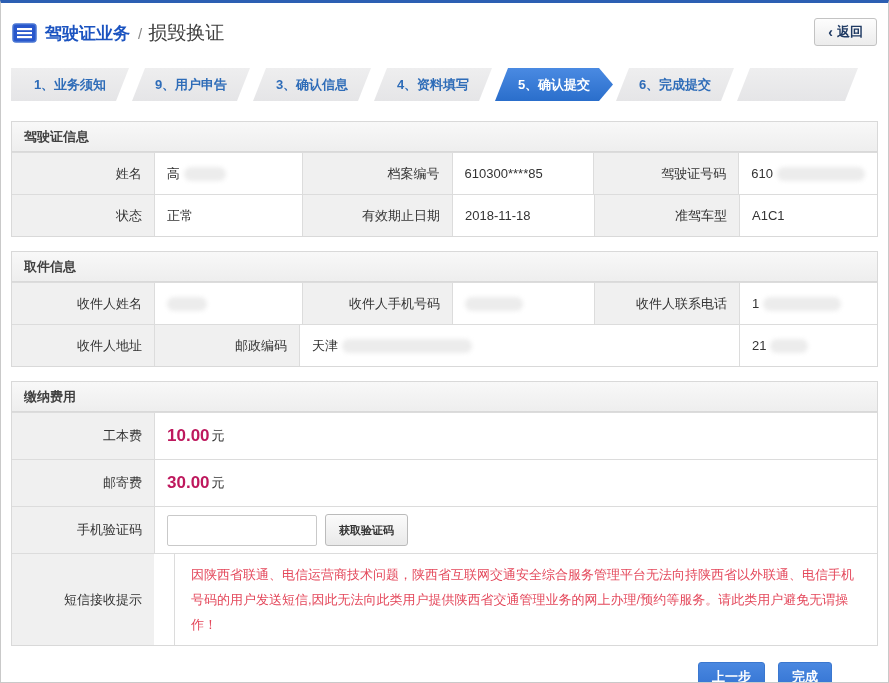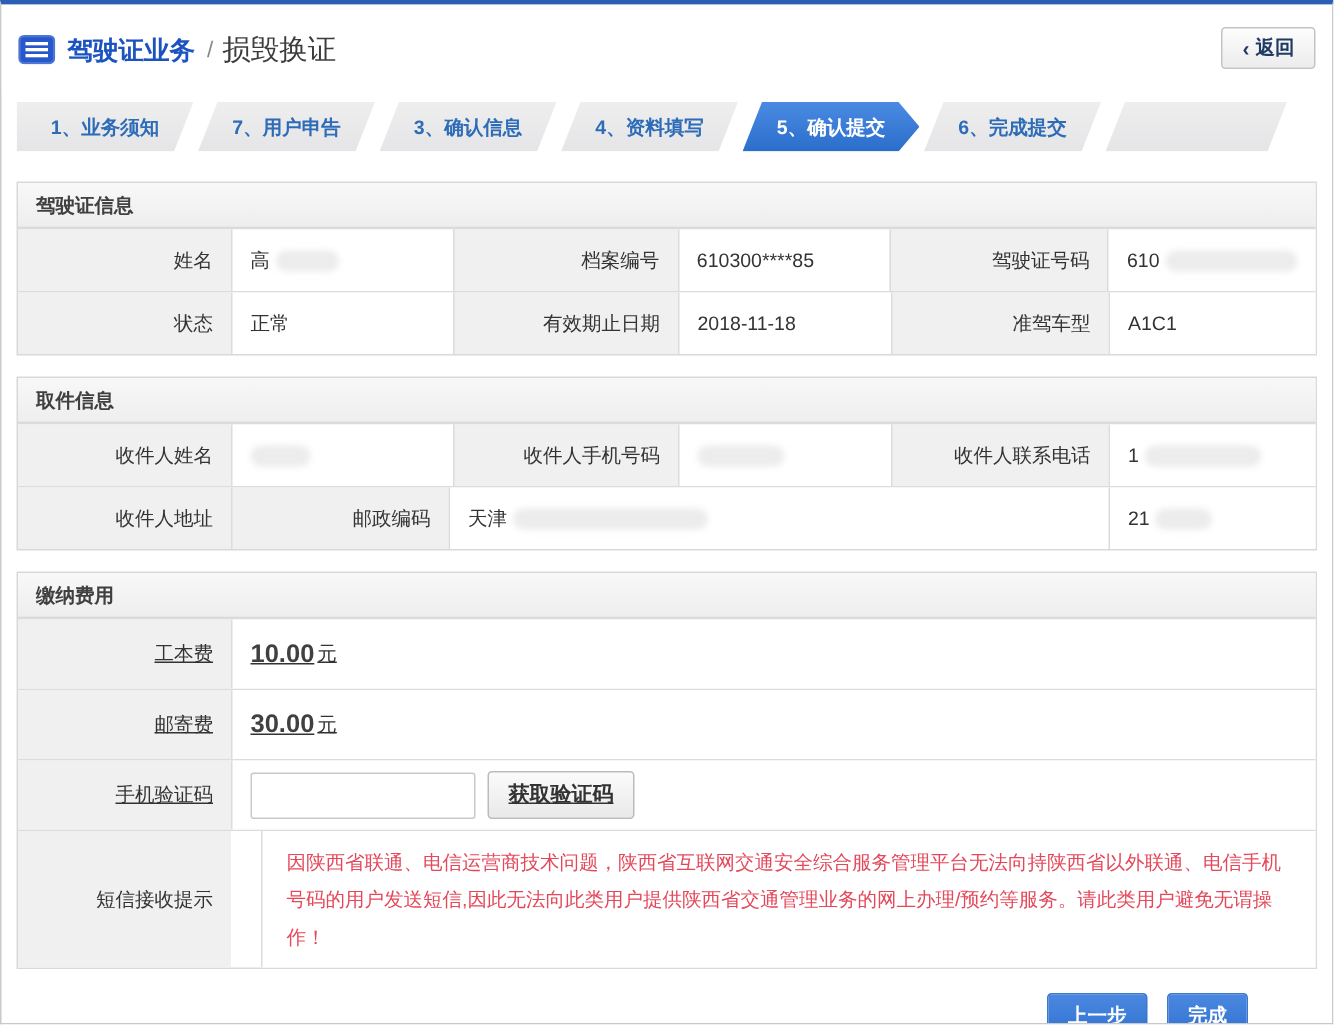--- a/index.html
+++ b/index.html
@@ -73,32 +73,32 @@
   .cell:first-child { border-left:none; }
   .lbl { background:#f0f0f0; justify-content:flex-end; text-align:right; color:#333; }
   .val { background:#fff; color:#333; }
   .w-l1{width:142px;} .w-v1{width:148px;} .w-l2{width:150px;} .w-v2{width:142px;}
   .w-l3{width:145px;} .w-v3{flex:1;} .w-span{width:440px;} .w-wide{flex:1;}
   .smudge {
     display:inline-block; height:14px; border-radius:7px;
     background:#ececec; filter:blur(2px); vertical-align:middle; margin-left:4px;
   }
   
-  .fee-row { min-height:47px;text-decoration:underline; }
-  .fee-amount { font-size:17px; font-weight:bold; color:#404040; }
+  .fee-row { min-height:47px; }
+  .fee-amount { font-size:17px; font-weight:bold; color:#be185d; }
   .fee-unit { font-size:13px; color:#333; margin-left:2px; }
   .code-input {
     width:150px; height:31px; border:1px solid #c9c9c9; border-radius:2px;
     font-size:13px; padding:0 8px; color:#333; outline:none;
   }
   .code-btn {
     height:32px; margin-left:8px; padding:0 13px;
     background:linear-gradient(#fbfbfb,#e9e9e9);
     border:1px solid #bbb; border-radius:3px;
-    font-size:14px; font-weight:bold; color:#333; cursor:pointer;
+    font-size:11px; font-weight:bold; color:#333; cursor:pointer;
   }
   .notice-row { min-height:66px;gap:20px; }
   .notice-text {
     display:block; font-size:13px; line-height:25px; color:#e4485b;
     padding:8px 4px;
   }
   
   .footer {
     display:flex; justify-content:flex-end; align-items:center;
     padding:2px 56px 0 0; gap:13px;
@@ -126,21 +126,21 @@
     <span class="hdr-divider">/</span>
     <span class="hdr-subtitle">损毁换证</span>
     <button class="back-btn">
       <span class="chev">‹</span>
       <span>返回</span>
     </button>
   </div>
 
   <div class="steps">
     <div class="step first">1、业务须知</div>
-    <div class="step">7、用户申告</div>
+    <div class="step">9、用户申告</div>
     <div class="step">3、确认信息</div>
     <div class="step">4、资料填写</div>
     <div class="step active">5、确认提交</div>
     <div class="step">6、完成提交</div>
     <div class="step filler"></div>
   </div>
 
   <div class="section">
     <div class="section-title">驾驶证信息</div>
     <div class="trow">

